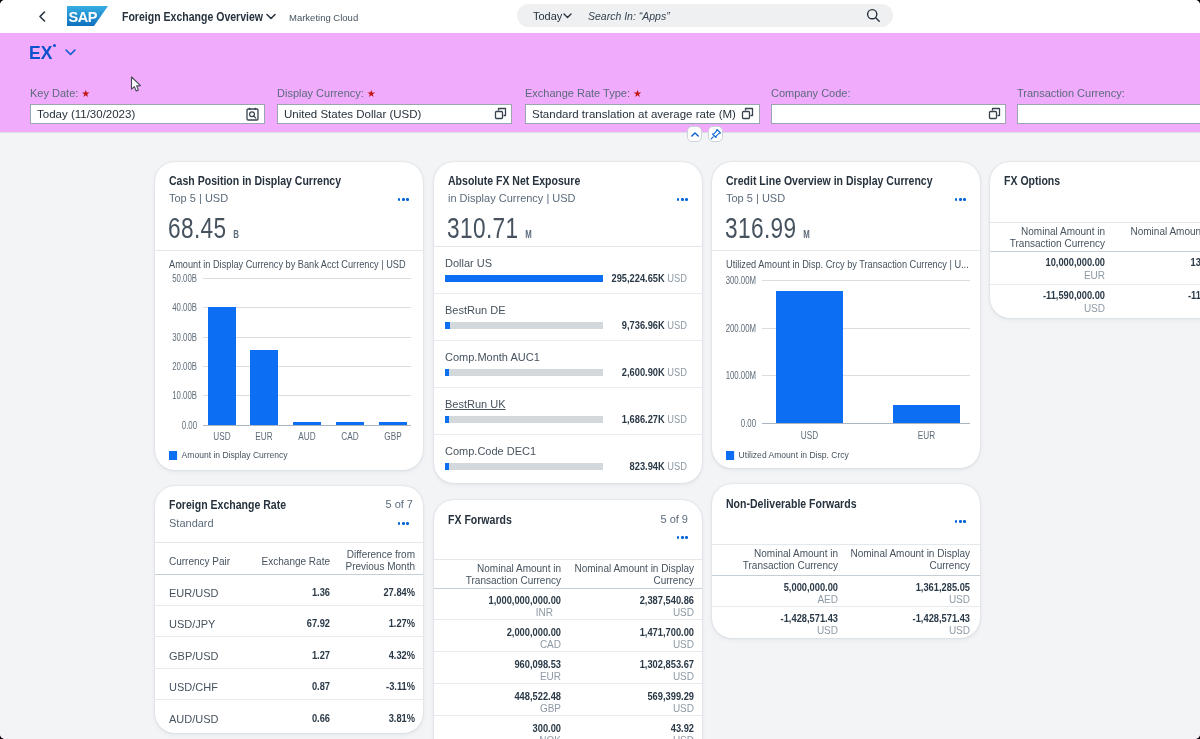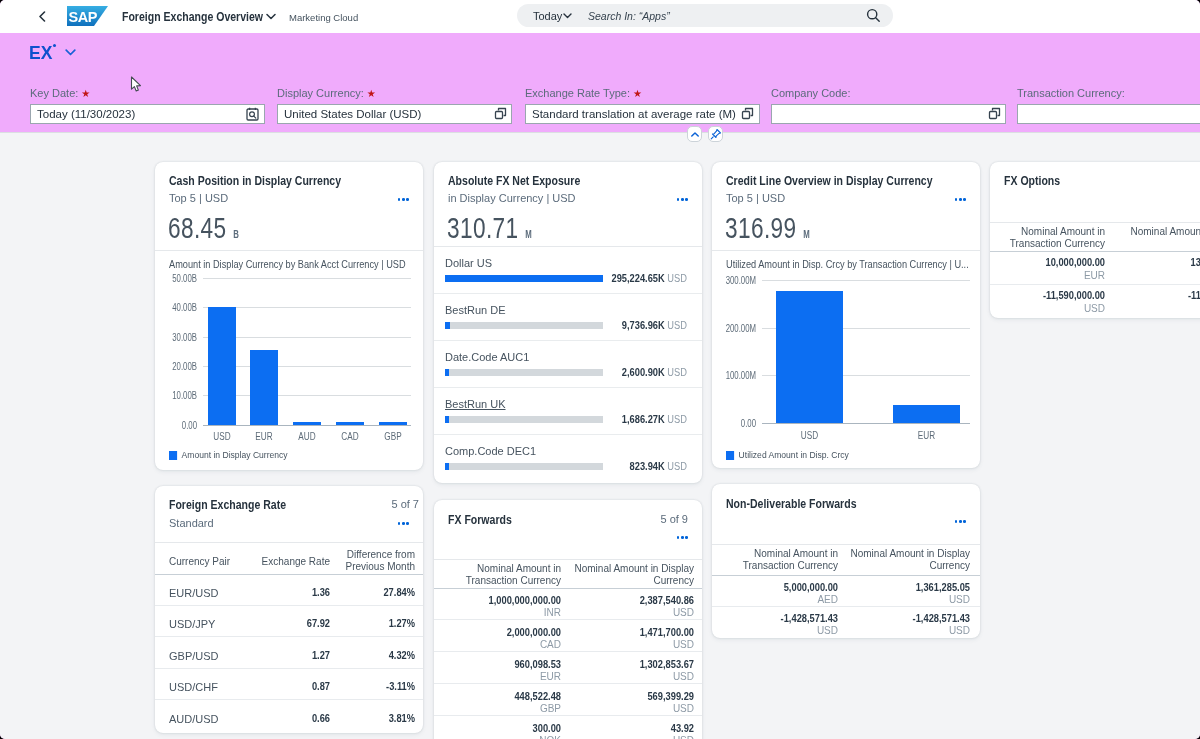--- a/index.html
+++ b/index.html
@@ -1,21 +1,21 @@
 <!DOCTYPE html>
 <html><head>
 <meta charset="utf-8">
 <style>
 * { margin:0; padding:0; box-sizing:border-box; }
 html,body { width:1200px; height:739px; background:#000; overflow:hidden; }
 body { font-family:"Liberation Sans", sans-serif; }
 .page { position:absolute; left:0; top:0; width:1200px; height:739px; background:#f0abfc; border-radius:5px; overflow:hidden; }
 .abs { position:absolute; }
 .content { position:absolute; left:0; top:133px; width:1200px; height:606px; background:#f3f4f6; }
-.card { position:absolute; background:#fff; border-radius:8px; box-shadow:0 0 2px rgba(70,85,100,.22), 0 2px 4px rgba(70,85,100,.08); }
+.card { position:absolute; background:#fff; border-radius:20px; box-shadow:0 0 2px rgba(70,85,100,.22), 0 2px 4px rgba(70,85,100,.08); }
 .ct { position:absolute; font-size:13px; font-weight:bold; color:#26323d; white-space:nowrap; transform:scaleX(.81); transform-origin:left top; }
 .cs { position:absolute; font-size:11px; color:#5b6b7b; white-space:nowrap; }
 .dots { position:absolute; display:flex; gap:1.8px; }
 .dots i { width:2.6px; height:2.6px; border-radius:50%; background:#0064d9; }
 .kpi { position:absolute; font-size:29px; color:#46535f; letter-spacing:.5px; white-space:nowrap; transform:scaleX(.78); transform-origin:left top; }
 .kpi b { font-size:10px; color:#5b6b7b; letter-spacing:0; }
 .hdiv { position:absolute; height:1px; background:#e5e8eb; }
 .gl { position:absolute; height:1px; background:#d9dde0; }
 .bar { position:absolute; background:#0c6ef2; }
 .ylab { position:absolute; font-size:10px; color:#5d6b78; text-align:right; transform:scaleX(.78); transform-origin:right top; }
@@ -173,21 +173,21 @@
       <div class="hdiv" style="left:0;top:84px;width:268px;"></div>
       <div class="rowlab" style="left:11px;top:95px;">Dollar US</div>
       <div class="abs" style="left:11px;top:113px;width:158px;height:7px;background:#0c6ef2;"></div>
       <div class="tval" style="left:123px;top:111px;width:130px;">295,224.65K <span style="font-weight:normal;color:#8d9aa6;">USD</span></div>
       <div class="hdiv" style="left:0;top:131px;width:268px;background:#e9ecee;"></div>
       <div class="rowlab" style="left:11px;top:142px;">BestRun DE</div>
       <div class="abs" style="left:11px;top:160px;width:158px;height:7px;background:#d3d8dc;"></div>
       <div class="abs" style="left:11px;top:160px;width:5px;height:7px;background:#0c6ef2;"></div>
       <div class="tval" style="left:123px;top:158px;width:130px;">9,736.96K <span style="font-weight:normal;color:#8d9aa6;">USD</span></div>
       <div class="hdiv" style="left:0;top:178px;width:268px;background:#e9ecee;"></div>
-      <div class="rowlab" style="left:11px;top:189px;">Date.Code AUC1</div>
+      <div class="rowlab" style="left:11px;top:189px;">Comp.Month AUC1</div>
       <div class="abs" style="left:11px;top:207px;width:158px;height:7px;background:#d3d8dc;"></div>
       <div class="abs" style="left:11px;top:207px;width:4px;height:7px;background:#0c6ef2;"></div>
       <div class="tval" style="left:123px;top:205px;width:130px;">2,600.90K <span style="font-weight:normal;color:#8d9aa6;">USD</span></div>
       <div class="hdiv" style="left:0;top:225px;width:268px;background:#e9ecee;"></div>
       <div class="rowlab" style="left:11px;top:236px;text-decoration:underline;">BestRun UK</div>
       <div class="abs" style="left:11px;top:254px;width:158px;height:7px;background:#d3d8dc;"></div>
       <div class="abs" style="left:11px;top:254px;width:4px;height:7px;background:#0c6ef2;"></div>
       <div class="tval" style="left:123px;top:252px;width:130px;">1,686.27K <span style="font-weight:normal;color:#8d9aa6;">USD</span></div>
       <div class="hdiv" style="left:0;top:272px;width:268px;background:#e9ecee;"></div>
       <div class="rowlab" style="left:11px;top:283px;">Comp.Code DEC1</div>
@@ -232,21 +232,21 @@
       <div class="tcur" style="left:20px;top:108px;width:95px;">EUR</div>
       <div class="tval" style="left:160px;top:95px;width:100px;">13,500,000.00</div>
       <div class="hdiv" style="left:0;top:122px;width:268px;background:#e8ebee;"></div>
       <div class="tval" style="left:20px;top:128px;width:95px;">-11,590,000.00</div>
       <div class="tcur" style="left:20px;top:141px;width:95px;">USD</div>
       <div class="tval" style="left:160px;top:128px;width:100px;">-11,590,000.00</div>
     </div>
 
     <div class="card" style="left:155px;top:353px;width:268px;height:247px;">
       <div class="ct" style="left:14px;top:11px;">Foreign Exchange Rate</div>
-      <div class="cs" style="right:4px;top:12px;">5 of 7</div>
+      <div class="cs" style="right:10px;top:12px;">5 of 7</div>
       <div class="cs" style="left:14px;top:31px;">Standard</div>
       <div class="dots" style="right:14px;top:36px;">
           <i></i>
           <i></i>
           <i></i>
         </div>
       <div class="hdiv" style="left:0;top:56px;width:268px;"></div>
       <div class="thead" style="left:14px;top:70px;width:80px;text-align:left;">Currency Pair</div>
       <div class="thead" style="left:95px;top:70px;width:80px;">Exchange Rate</div>
       <div class="thead" style="left:170px;top:63px;width:90px;">Difference from<br>Previous Month</div>
@@ -278,21 +278,21 @@
       <div class="dots" style="right:14px;top:36px;">
           <i></i>
           <i></i>
           <i></i>
         </div>
       <div class="hdiv" style="left:0;top:59px;width:268px;"></div>
       <div class="thead" style="left:12px;top:63px;width:115px;">Nominal Amount in<br>Transaction Currency</div>
       <div class="thead" style="left:130px;top:63px;width:130px;">Nominal Amount in Display<br>Currency</div>
       <div class="abs" style="left:0;top:88px;width:268px;height:1px;background:#c7cfd6;"></div>
       <div class="tval" style="left:12px;top:95px;width:115px;">1,000,000,000.00</div>
-      <div class="tcur" style="left:32px;top:107px;width:95px;">INR</div>
+      <div class="tcur" style="left:24px;top:107px;width:95px;">INR</div>
       <div class="tval" style="left:160px;top:95px;width:100px;">2,387,540.86</div>
       <div class="tcur" style="left:160px;top:107px;width:100px;">USD</div>
       <div class="hdiv" style="left:0;top:119px;width:268px;background:#e8ebee;"></div>
       <div class="tval" style="left:12px;top:127px;width:115px;">2,000,000.00</div>
       <div class="tcur" style="left:32px;top:139px;width:95px;">CAD</div>
       <div class="tval" style="left:160px;top:127px;width:100px;">1,471,700.00</div>
       <div class="tcur" style="left:160px;top:139px;width:100px;">USD</div>
       <div class="hdiv" style="left:0;top:151px;width:268px;background:#e8ebee;"></div>
       <div class="tval" style="left:12px;top:159px;width:115px;">960,098.53</div>
       <div class="tcur" style="left:32px;top:171px;width:95px;">EUR</div>

